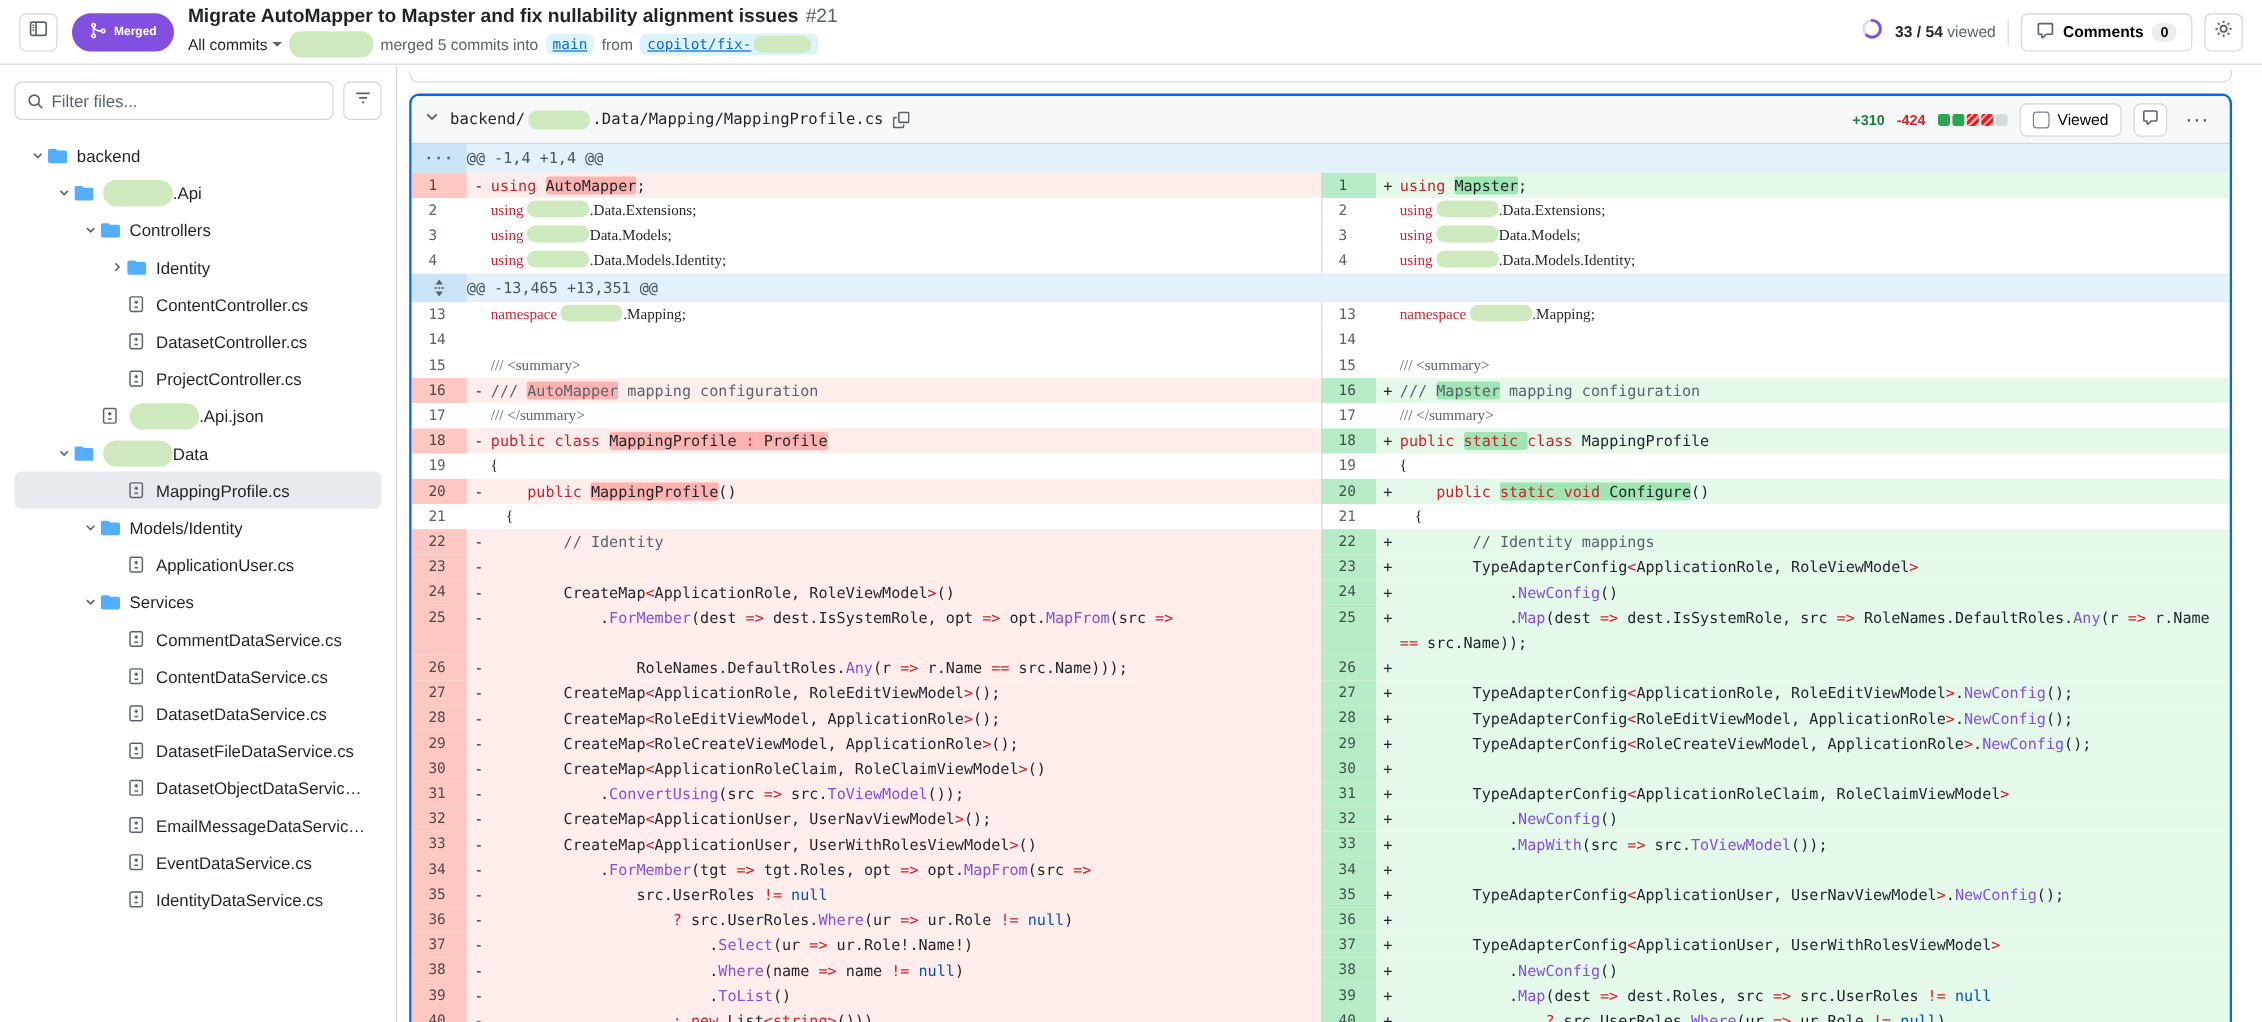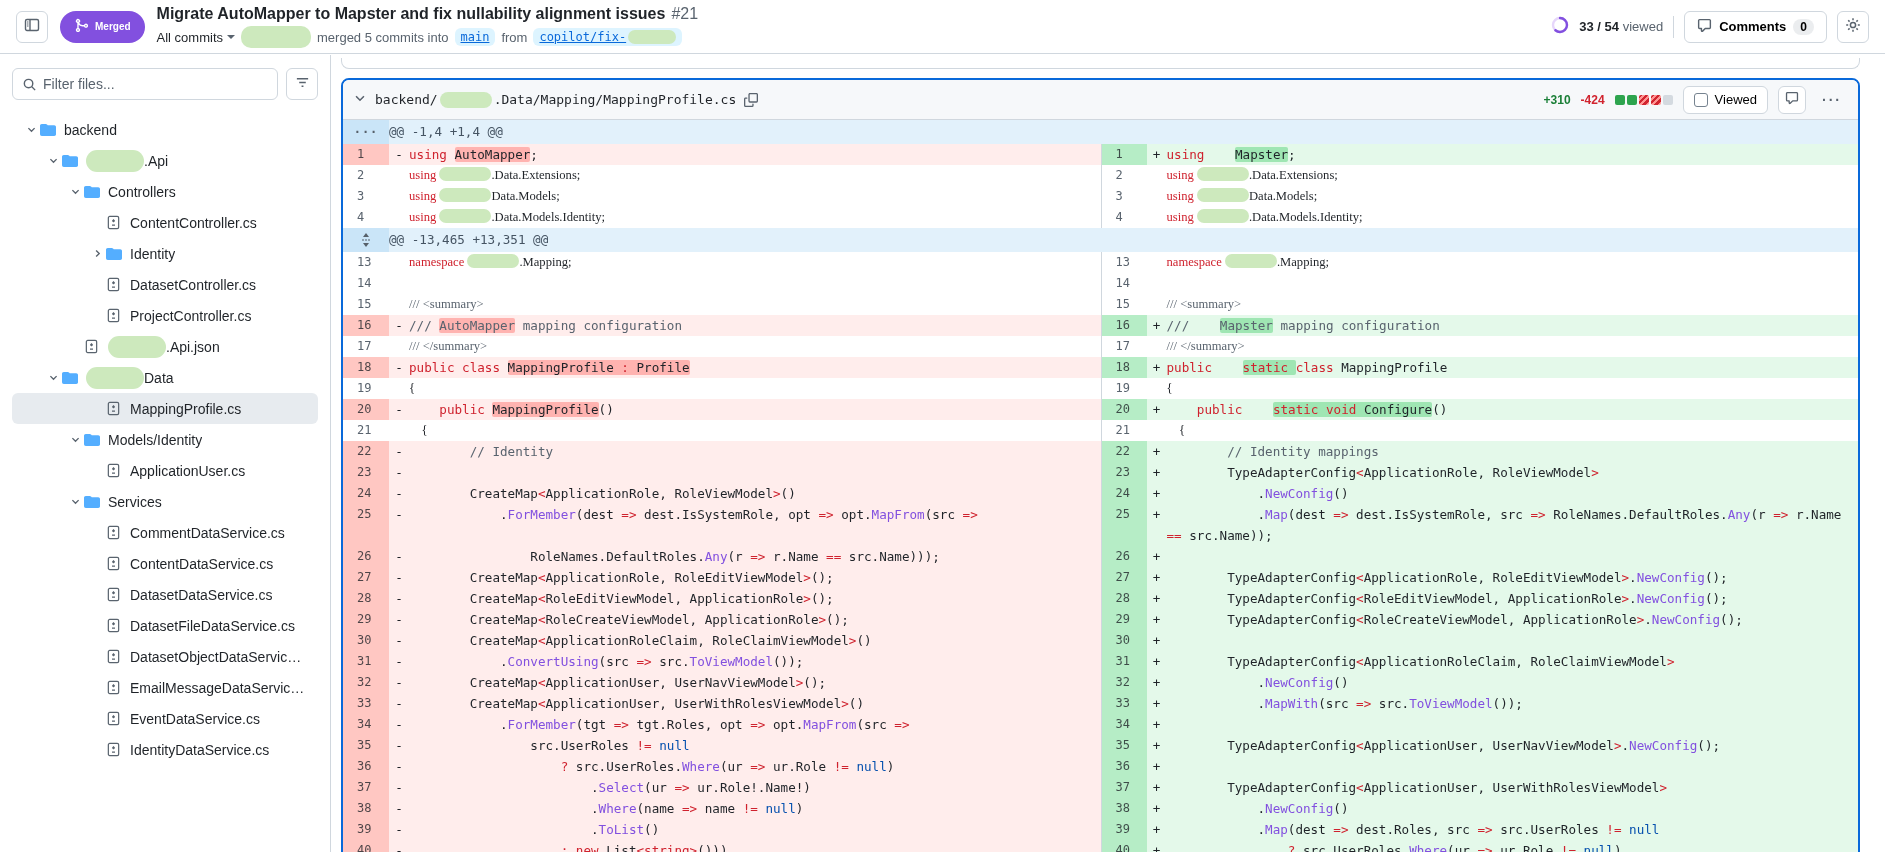--- a/index.html
+++ b/index.html
@@ -87,21 +87,21 @@
   .cc { flex:1; min-width:0; display:flex; }
   .sign { width:20px; flex:none; text-align:center; }
   .ct { flex:1; min-width:0; white-space:pre-wrap; overflow-wrap:anywhere; padding-right:6px; }
   .ctx .gl { background:#fff; }
   .ctx .cc { background:#fff;font-family:Liberation Serif, serif; }
   .del .gl { background:#ffc7c2; color:rgba(31,35,40,0.8); }
   .del .cc { background:#ffedec; }
   .add .gl { background:#b6edc6; color:rgba(31,35,40,0.8); }
   .add .cc { background:#e4f9ea; }
   .wdel { background:#ffb3b0; border-radius:2px; }
-  .wadd { background:#9fe6b3; border-radius:2px;margin-left:23px; }
+  .wadd { background:#9fe6b3; border-radius:2px; }
   .hunkrow .gl { background:#cae5f8; color:#57606a; display:flex; align-items:center; justify-content:center; padding-left:0; }
   .hunkrow .cc { background:#e2f1fb; color:#455463; }
   .hunkrow { height:24px; line-height:24px; }
   .cblur { width:52px; height:14px; border-radius:7px; background:#cde9bd; display:inline-block; vertical-align:-2px; }
   .k { color:#cf222e; }
   .en { color:#8250df; }
   .c1 { color:#0550ae; }
   .cm { color:#59636e; }
   .dots3 { letter-spacing:1px; font-weight:700; color:#57606a; }
 </style>
@@ -226,41 +226,41 @@
           </svg>
         </span>
         <span class="icoslot">
           <svg width="16" height="16" viewBox="0 0 16 16" fill="#54aeff">
             <path d="M1.75 2h4.06c.46 0 .9.18 1.23.51l.7.7c.09.1.22.16.35.16h6.16c.97 0 1.75.78 1.75 1.75v7.13c0 .97-.78 1.75-1.75 1.75H1.75A1.75 1.75 0 0 1 0 12.25v-8.5C0 2.78.78 2 1.75 2Z"></path>
           </svg>
         </span>
         <span class="tlabel">Controllers</span>
       </div>
       <div class="trow" style="padding-left:76px">
-        <span class="chevslot"></span>
-        <span class="icoslot">
-          <svg width="15" height="15" viewBox="0 0 16 16" fill="none" stroke="#59636e" stroke-width="1.3">
-            <rect x="2.5" y="1.5" width="11" height="13" rx="1.5"></rect>
-            <path d="M8 4.6v3.2M6.4 6.2h3.2M6.4 10.8h3.2"></path>
-          </svg>
-        </span>
-        <span class="tlabel">ContentController.cs</span>
-      </div>
-      <div class="trow" style="padding-left:76px">
         <span class="chevslot">
           <svg width="11" height="11" viewBox="0 0 16 16" fill="none" stroke="#59636e" stroke-width="2">
             <path d="M6 3.5l4.5 4.5L6 12.5"></path>
           </svg>
         </span>
         <span class="icoslot">
           <svg width="16" height="16" viewBox="0 0 16 16" fill="#54aeff">
             <path d="M1.75 2h4.06c.46 0 .9.18 1.23.51l.7.7c.09.1.22.16.35.16h6.16c.97 0 1.75.78 1.75 1.75v7.13c0 .97-.78 1.75-1.75 1.75H1.75A1.75 1.75 0 0 1 0 12.25v-8.5C0 2.78.78 2 1.75 2Z"></path>
           </svg>
         </span>
         <span class="tlabel">Identity</span>
+      </div>
+      <div class="trow" style="padding-left:76px">
+        <span class="chevslot"></span>
+        <span class="icoslot">
+          <svg width="15" height="15" viewBox="0 0 16 16" fill="none" stroke="#59636e" stroke-width="1.3">
+            <rect x="2.5" y="1.5" width="11" height="13" rx="1.5"></rect>
+            <path d="M8 4.6v3.2M6.4 6.2h3.2M6.4 10.8h3.2"></path>
+          </svg>
+        </span>
+        <span class="tlabel">ContentController.cs</span>
       </div>
       <div class="trow" style="padding-left:76px">
         <span class="chevslot"></span>
         <span class="icoslot">
           <svg width="15" height="15" viewBox="0 0 16 16" fill="none" stroke="#59636e" stroke-width="1.3">
             <rect x="2.5" y="1.5" width="11" height="13" rx="1.5"></rect>
             <path d="M8 4.6v3.2M6.4 6.2h3.2M6.4 10.8h3.2"></path>
           </svg>
         </span>
         <span class="tlabel">DatasetController.cs</span>

